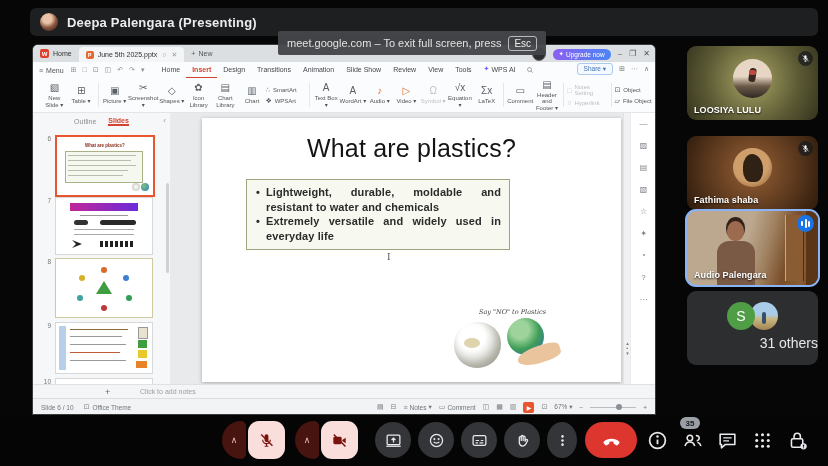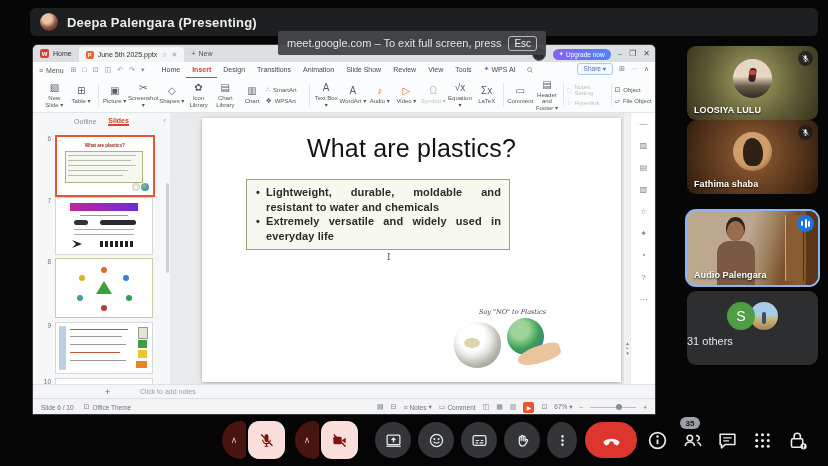--- a/index.html
+++ b/index.html
@@ -119,21 +119,21 @@
   .tile{left:687px;width:131px;height:74px;border-radius:9px;overflow:hidden;}
   .tname{position:absolute;left:7px;bottom:5px;color:#fff;font-size:9px;font-weight:bold;
          text-shadow:0 1px 2px rgba(0,0,0,.8);letter-spacing:.1px;}
   .micoff{position:absolute;right:5px;top:5px;width:15px;height:15px;border-radius:50%;
           background:rgba(26,27,29,.75);display:flex;align-items:center;justify-content:center;color:#fff;}
   #tile1{top:46px;background:radial-gradient(circle at 50% 45%,#8f8c55 0 20%,#5c5a34 60%,#34331d 100%);}
   #tile1 .av{position:absolute;left:46px;top:13px;width:39px;height:39px;border-radius:50%;
          background:linear-gradient(180deg,#e8d6c4 0 45%,#6b5a48 70%,#2e2a24);}
   #tile1 .fig{position:absolute;left:62px;top:22px;width:7px;height:14px;background:#3a2620;border-radius:3px;transform:rotate(8deg);}
   #tile1 .shirt{position:absolute;left:62px;top:24px;width:7px;height:5px;background:#c04a3a;border-radius:2px;}
-  #tile2{top:120px;background:radial-gradient(circle at 50% 45%,#7d4f2b 0 25%,#53331a 65%,#2c1a0c 100%);}
+  #tile2{top:136px;background:radial-gradient(circle at 50% 45%,#7d4f2b 0 25%,#53331a 65%,#2c1a0c 100%);}
   #tile2 .av{position:absolute;left:46px;top:12px;width:39px;height:39px;border-radius:50%;
          background:radial-gradient(circle at 45% 40%,#cf9f6b 0 55%,#8a5a2f 100%);}
   #tile2 .sil{position:absolute;left:56px;top:18px;width:20px;height:28px;background:#2f2114;
          border-radius:45% 55% 40% 40%;}
   #tile3{top:209px;border:2px solid #8ab4f8;border-radius:11px;left:685px;width:131px;height:74px;
          background:linear-gradient(105deg,#bba88e 0 45%,#a08261 60%,#7a4e2a 75%,#8a5c33 88%,#5f3c1f);}
   #tile3 .door1{position:absolute;right:14px;top:4px;width:17px;height:66px;background:#8a5c33;
          border-left:1px solid #caa87c;border-right:1px solid #4a2e15;}
   #tile3 .door2{position:absolute;right:0;top:0;width:12px;height:74px;background:#5a3517;}
   #tile3 .head{position:absolute;left:40px;top:10px;width:17px;height:20px;border-radius:50% 50% 45% 45%;
@@ -143,21 +143,21 @@
   .audioind{position:absolute;right:4px;top:4px;width:17px;height:17px;border-radius:50%;
          background:#1a73e8;display:flex;align-items:center;justify-content:center;gap:1.5px;}
   .audioind i{width:2px;background:#fff;border-radius:1px;display:block;}
   #tile4{top:291px;background:#2d2e30;}
   #tile4 .avrow{position:absolute;left:0;top:11px;width:131px;display:flex;justify-content:center;}
   #tile4 .av1{width:28px;height:28px;border-radius:50%;background:#4f9d44;color:#fff;font-size:14px;
          display:flex;align-items:center;justify-content:center;z-index:2;}
   #tile4 .av2{width:28px;height:28px;border-radius:50%;margin-left:-5px;position:relative;overflow:hidden;
          background:linear-gradient(180deg,#a9cde8 0 45%,#c9b783 60%,#a3854f);}
   #tile4 .av2 i{position:absolute;left:12px;top:10px;width:4px;height:12px;background:#35506b;border-radius:2px;}
-  #tile4 .oth{position:absolute;left:0;top:44px;width:131px;text-align:left;color:#e6e7e9;font-size:11px;}
+  #tile4 .oth{position:absolute;left:0;top:44px;width:131px;text-align:right;color:#e6e7e9;font-size:14px;}
 
   
   #bottombar{left:0;top:414px;width:828px;height:52px;background:#050505;}
   #meta{position:absolute;left:15px;top:20px;display:flex;align-items:center;gap:9px;
         color:#e8eaed;font-size:13px;}
   #meta .sep{color:#5f6368;}
   #meta .code{color:#dadce0;}
   #controls{position:absolute;left:222px;top:7px;display:flex;align-items:center;}
   .chev{width:24px;height:38px;background:#481410;border-radius:19px 5px 5px 19px;color:#f2b8b5;
         display:flex;align-items:center;justify-content:center;font-size:9px;margin-right:2px;}

